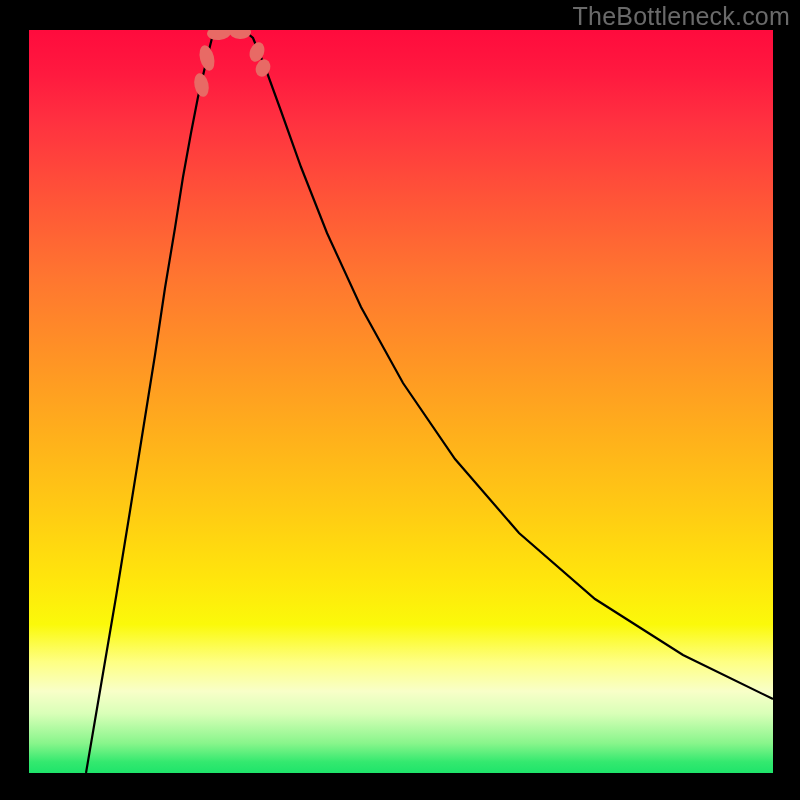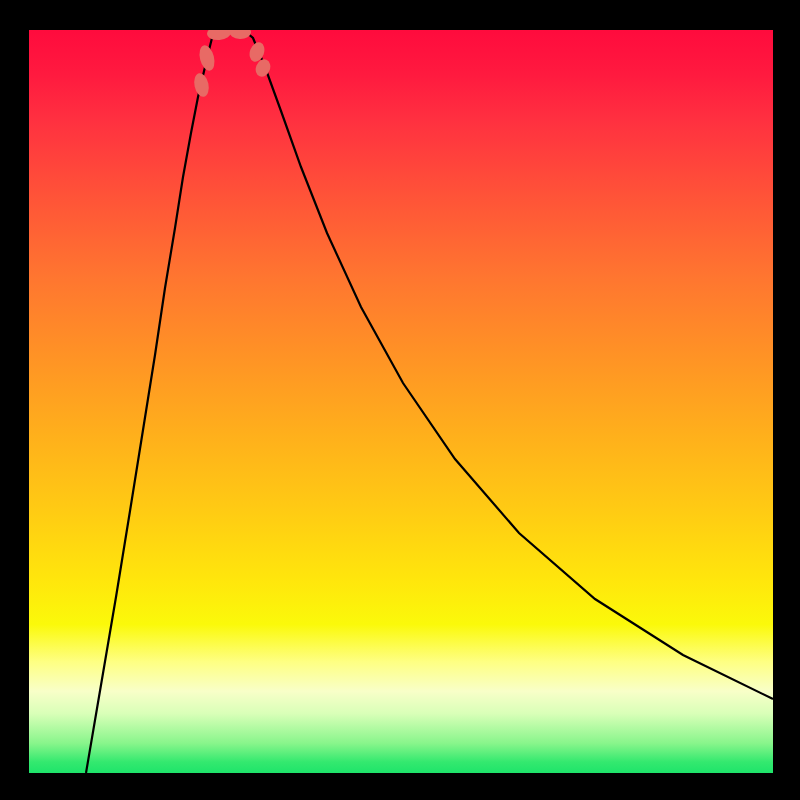--- a/index.html
+++ b/index.html
@@ -65,20 +65,21 @@
     inset: 0;
     width: 100%;
     height: 100%;
     overflow: visible;
   }
 </style>
 </head>
 <body>
 
 <div class="frame">
+  <div class="watermark">TheBottleneck.com</div>
   <div class="plot">
     <div class="gradient"></div>
     <svg class="curve" viewBox="0 0 744 743" preserveAspectRatio="none">
       <path id="curve-path" fill="none" stroke="#000000" stroke-width="2.2" d="M 57 743 L 72 655 L 87 567 L 101 481 L 114 400 L 126 325 L 136 258 L 146 198 L 154 147 L 162 103 L 169 67 L 176 37 L 180 20 L 183 8 L 183 8 L 190 3 L 198 1 L 208 1 L 218 3 L 224 8 L 224 8 L 236 37 L 252 81 L 272 137 L 298 203 L 332 277 L 374 353 L 426 429 L 490 503 L 566 569 L 654 625 L 744 669 "></path>
       <g id="markers-group">
           <ellipse cx="172.5" cy="55" rx="7" ry="12" fill="#e86a65" stroke="#b94c46" stroke-width="0" transform="rotate(-12 172.5 55)"></ellipse>
           <ellipse cx="178" cy="28" rx="7" ry="13" fill="#e86a65" stroke="#b94c46" stroke-width="0" transform="rotate(-14 178 28)"></ellipse>
           <ellipse cx="190" cy="3" rx="12" ry="7" fill="#e86a65" stroke="#b94c46" stroke-width="0" transform="rotate(-5 190 3)"></ellipse>
           <ellipse cx="211" cy="2" rx="11" ry="7" fill="#e86a65" stroke="#b94c46" stroke-width="0" transform="rotate(3 211 2)"></ellipse>
           <ellipse cx="228" cy="22" rx="7" ry="10" fill="#e86a65" stroke="#b94c46" stroke-width="0" transform="rotate(20 228 22)"></ellipse>

